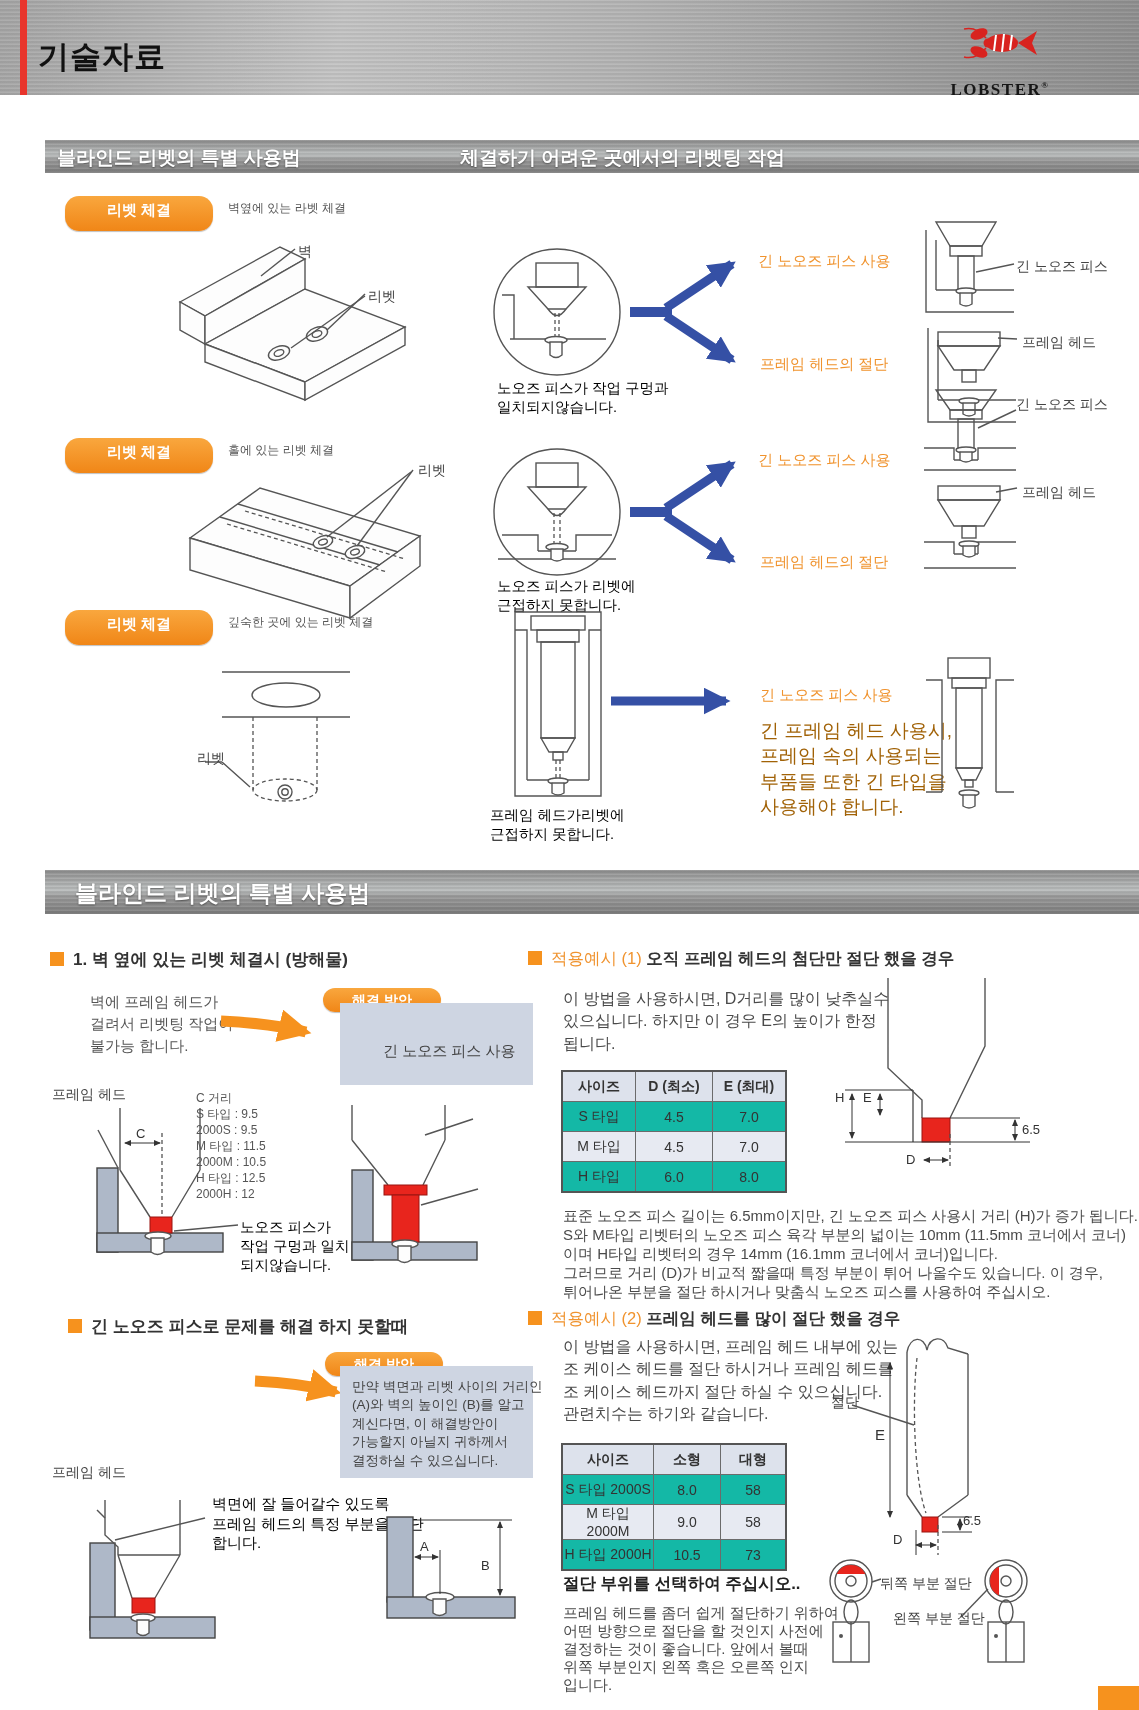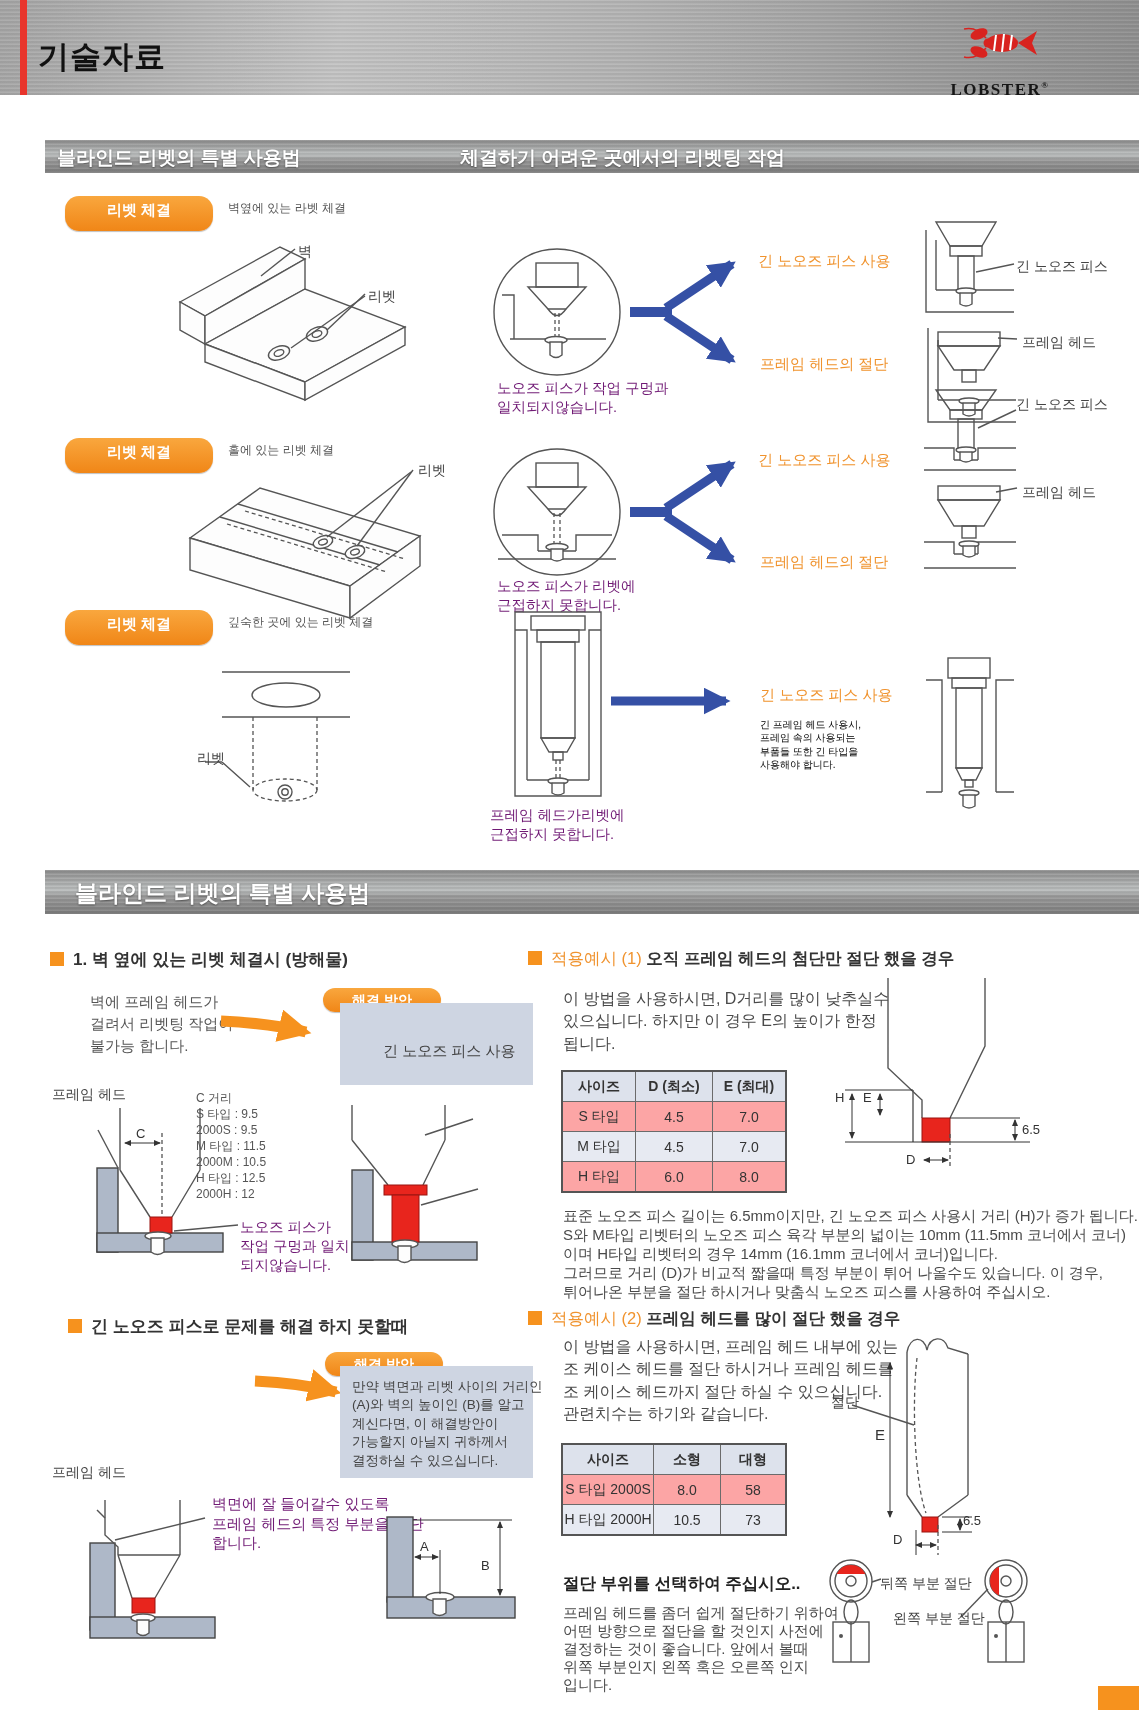--- a/index.html
+++ b/index.html
@@ -31,28 +31,28 @@
              text-shadow:0 1px 2px rgba(0,0,0,.45);white-space:nowrap;}
   
   .pill{position:absolute;width:148px;height:35px;border-radius:14px;
         background:linear-gradient(180deg,#f9a73e,#f08617);color:#fff;font-weight:bold;
         font-size:15px;text-align:center;line-height:27px;box-shadow:0 1px 1px rgba(0,0,0,.25);}
   .badge{position:absolute;width:118px;height:24px;border-radius:12px;
         background:linear-gradient(180deg,#f9a73e,#f08617);color:#fff;font-weight:bold;
         font-size:14px;text-align:center;line-height:24px;box-shadow:0 1px 1px rgba(0,0,0,.25);}
   .sub{position:absolute;font-size:12px;color:#555;white-space:nowrap;}
   .sol{position:absolute;font-size:15px;color:#f0932e;white-space:nowrap;}
-  .cap{position:absolute;font-size:14.5px;line-height:1.3;color:#701a75;white-space:pre-line;}
+  .cap{position:absolute;font-size:14.5px;line-height:1.3;color:#000000;white-space:pre-line;}
   .lbl{position:absolute;font-size:14px;color:#444;white-space:nowrap;}
   .dim{position:absolute;font-size:13px;color:#333;white-space:nowrap;}
   .sbox{position:absolute;background:#ced5e2;}
   .hd{position:absolute;font-size:17px;font-weight:bold;color:#333;white-space:nowrap;}
   .sq{display:inline-block;width:14px;height:14px;background:#f6921e;margin-right:9px;vertical-align:-1px;}
   
-  table.tbl{position:absolute;border-collapse:collapse;background:#fca5a5;border:2px solid #555;}
+  table.tbl{position:absolute;border-collapse:collapse;background:#14b8a6;border:2px solid #555;}
   .tbl th,.tbl td{border:1px solid #6b6b6b;font-size:14px;color:#333;text-align:center;
                   padding:0;height:29px;}
   .tbl th{background:#dde2ec;font-weight:bold;}
   .tbl tbody tr:nth-child(2){background:#e7eaf2;}
   .corner{position:absolute;left:1098px;top:1686px;width:41px;height:24px;background:#f6921e;}
   svg{position:absolute;overflow:visible;}
   svg *{vector-effect:none;}
   .sk{stroke:#555;stroke-width:1.4;fill:none;}
   .skf{stroke:#555;stroke-width:1.4;fill:#fdfdfd;}
   .gray{stroke:#444;stroke-width:1.4;fill:#aeb8c8;}
@@ -263,21 +263,21 @@
     <ellipse class="skf" cx="45" cy="171" rx="10" ry="3"></ellipse>
     <path class="skf" d="M39,173 h12 v10 q-6,4 -12,0 Z"></path>
   </svg>
   <div class="cap" style="left:490px;top:806px">프레임 헤드가리벳에
 근접하지 못합니다.</div>
 
   <svg style="left:608px;top:690px" width="155" height="22">
     <path d="M3,11 H118" stroke="#3550a5" stroke-width="9" fill="none" marker-end="url(#ab)"></path>
   </svg>
   <div class="sol" style="left:760px;top:686px">긴 노오즈 피스 사용</div>
-  <div class="t" style="left:760px;top:718px;font-size:10px;line-height:1.33;color:#000000">긴 프레임 헤드 사용시,
+  <div class="t" style="left:760px;top:718px;font-size:19px;line-height:1.33;color:#a16207">긴 프레임 헤드 사용시,
 프레임 속의 사용되는
 부품들 또한 긴 타입을
 사용해야 합니다.</div>
 
   <svg style="left:926px;top:654px" width="90" height="165">
     <path class="sk" d="M0,26 H16 V138 M70,138 V26 H88 M0,138 H16 M70,138 H88"></path>
     <rect class="sk" x="22" y="4" width="42" height="20"></rect>
     <rect class="sk" x="26" y="24" width="34" height="10"></rect>
     <path class="sk" d="M30,34 h26 v80 h-26 Z"></path>
     <polygon class="sk" points="30,114 56,114 50,126 36,126"></polygon>
@@ -458,20 +458,25 @@
       <tr>
         <th style="width:90px">사이즈</th>
         <th style="width:66px">소형</th>
         <th style="width:64px">대형</th>
       </tr>
     </thead>
     <tbody>
       <tr>
         <td>S 타입 2000S</td>
           <td>8.0</td>
+          <td>58</td>
+      </tr>
+      <tr>
+        <td>M 타입 2000M</td>
+          <td>9.0</td>
           <td>58</td>
       </tr>
       <tr>
         <td>H 타입 2000H</td>
           <td>10.5</td>
           <td>73</td>
       </tr>
     </tbody>
   </table>
 

